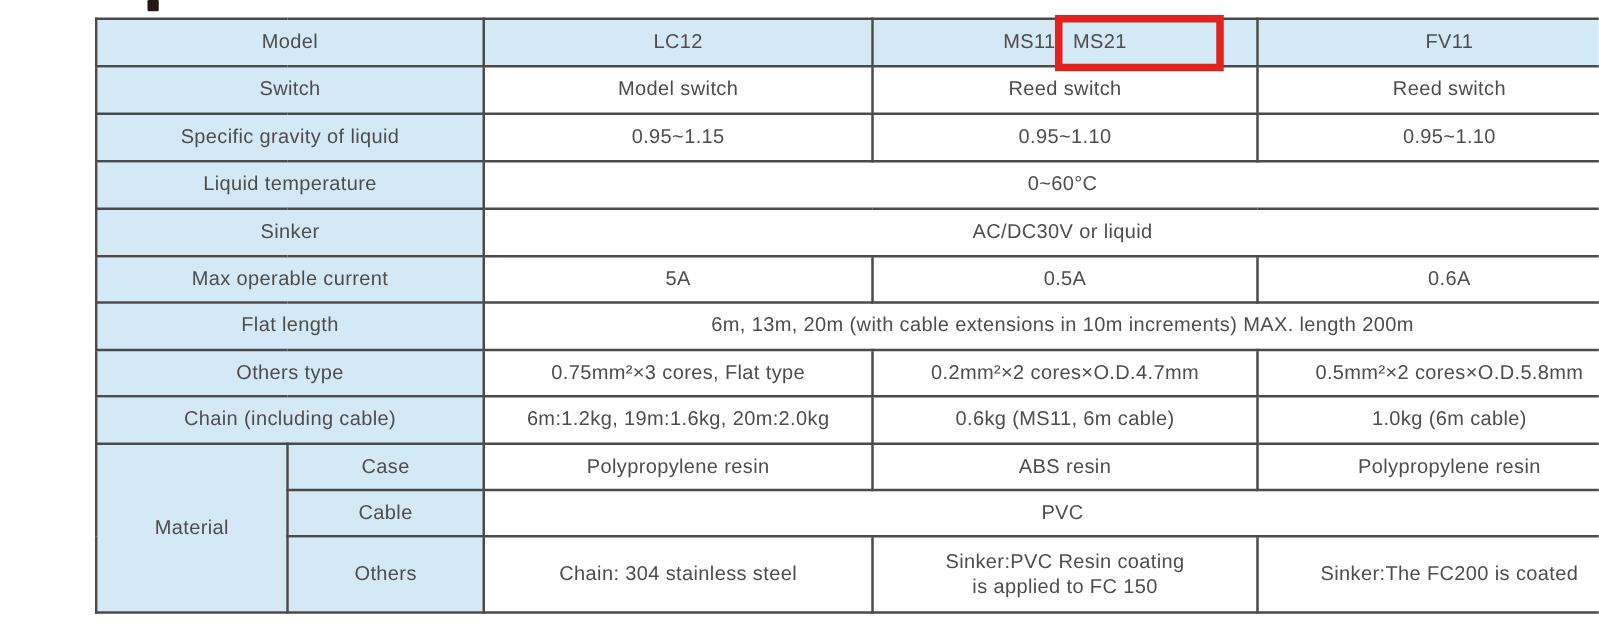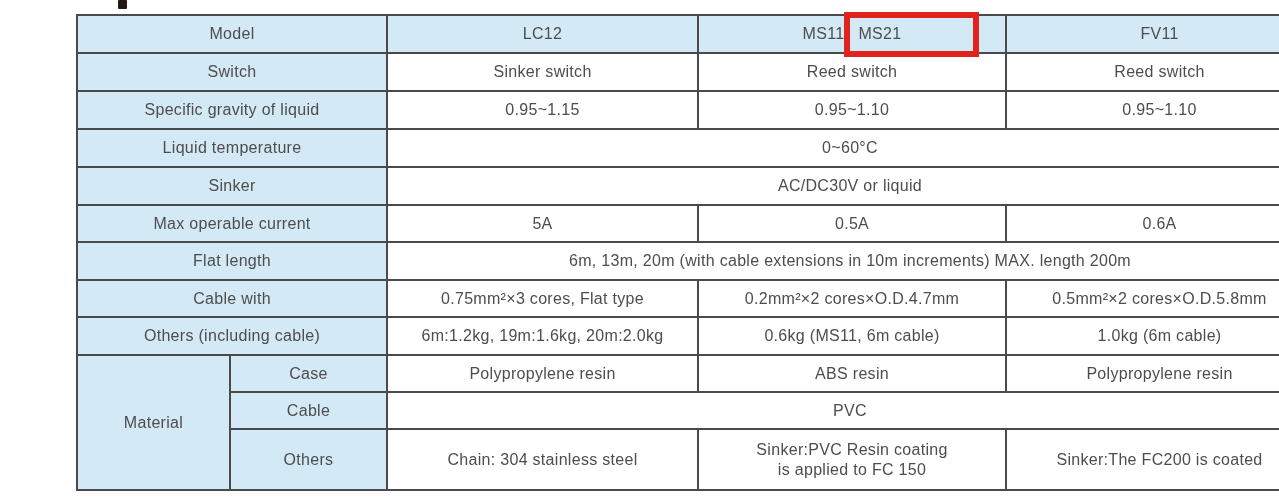--- a/index.html
+++ b/index.html
@@ -58,21 +58,21 @@
     <tbody>
         <tr class="h38">
       <td class="label" colspan="2">Model</td>
       <td class="label">LC12</td>
       <td class="label"><span>MS11</span><span class="ms-gap"></span><span>MS21</span></td>
       <td class="label">FV11</td>
     </tr>
 
     <tr class="h38">
       <td class="label" colspan="2">Switch</td>
-      <td>Sinker switch</td>
+      <td>Model switch</td>
       <td>Reed switch</td>
       <td>Reed switch</td>
     </tr>
 
     <tr class="h38">
       <td class="label" colspan="2">Specific gravity of liquid</td>
       <td>0.95~1.15</td>
       <td>0.95~1.10</td>
       <td>0.95~1.10</td>
     </tr>
@@ -93,28 +93,28 @@
       <td>0.5A</td>
       <td>0.6A</td>
     </tr>
 
     <tr class="h38">
       <td class="label" colspan="2">Flat length</td>
       <td colspan="3">6m, 13m, 20m (with cable extensions in 10m increments) MAX. length 200m</td>
     </tr>
 
     <tr class="h37">
-      <td class="label" colspan="2">Cable with</td>
+      <td class="label" colspan="2">Others type</td>
       <td>0.75mm²×3 cores, Flat type</td>
       <td>0.2mm²×2 cores×O.D.4.7mm</td>
       <td>0.5mm²×2 cores×O.D.5.8mm</td>
     </tr>
 
     <tr class="h38">
-      <td class="label" colspan="2">Others (including cable)</td>
+      <td class="label" colspan="2">Chain (including cable)</td>
       <td>6m:1.2kg, 19m:1.6kg, 20m:2.0kg</td>
       <td>0.6kg (MS11, 6m cable)</td>
       <td>1.0kg (6m cable)</td>
     </tr>
 
     <tr class="h37">
       <td class="label" rowspan="3">Material</td>
       <td class="label">Case</td>
       <td>Polypropylene resin</td>
       <td>ABS resin</td>

